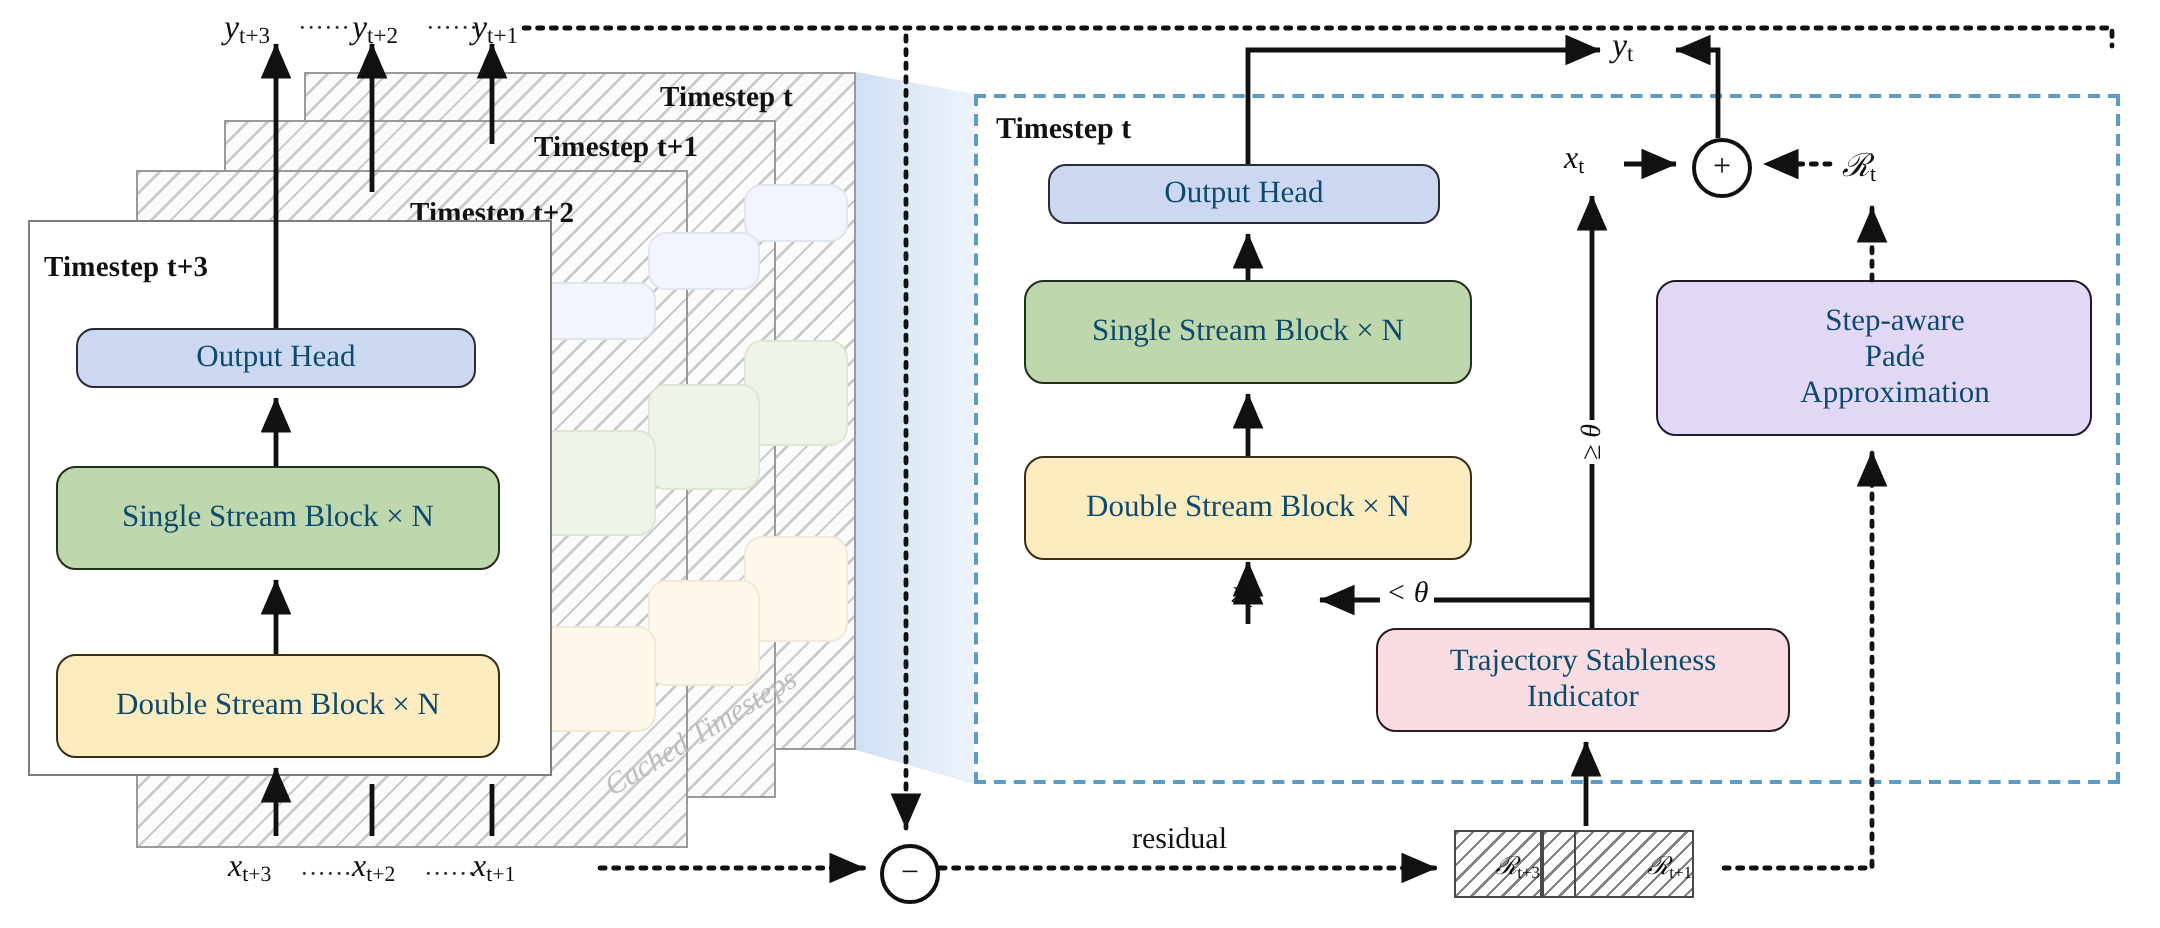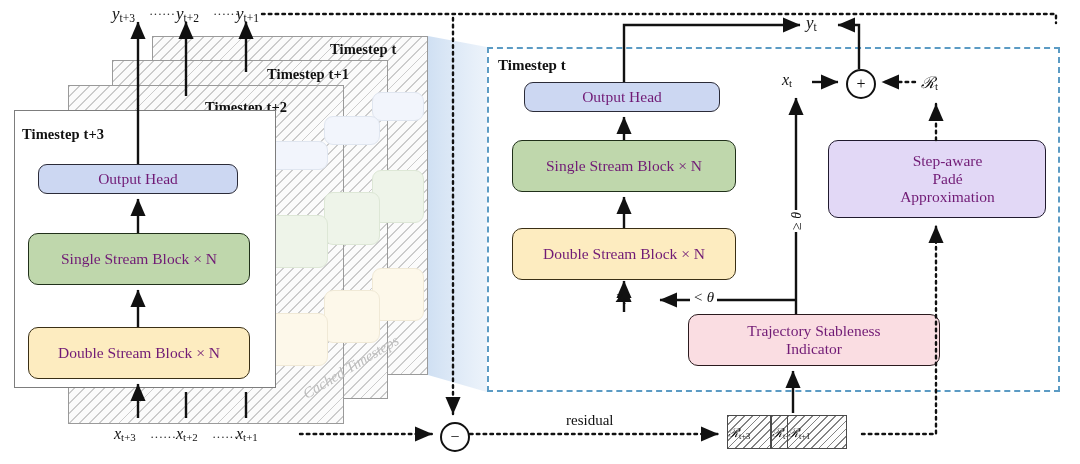--- a/index.html
+++ b/index.html
@@ -18,21 +18,21 @@
   .card.front{background:#ffffff;border:1.8px solid #7d7d7d;}
   .card-title{position:absolute;font-weight:bold;font-size:14.5px;color:#111;
               letter-spacing:.1px;white-space:nowrap;}
 
   
   .ghost{position:absolute;border-radius:9px;box-sizing:border-box;}
 
   
   .blk{position:absolute;box-sizing:border-box;border-radius:10px;
        display:flex;align-items:center;justify-content:center;text-align:right;
-       font-size:15.5px;color:#701a75;line-height:1.18;}
+       font-size:15.5px;color:#0c4a6e;line-height:1.18;}
   .blk.head  {background:#ccd7f2;border:1.6px solid #2b2b38;border-radius:9px;}
   .blk.single{background:#bfd7ac;border:1.9px solid #20301a;}
   .blk.dbl   {background:#fdecc0;border:1.9px solid #3a2f15;}
   .blk.pade  {background:#e2d8f6;border:1.9px solid #201a2e;padding-left:21px;}
   .blk.tsi   {background:#fadde2;border:1.9px solid #2b1a1e;}
 
   
   .dashpanel{position:absolute;box-sizing:border-box;
              border:2px dashed #5b9bc4;background:transparent;}
   .panel-title{position:absolute;font-weight:bold;font-size:15px;color:#111;}
@@ -49,21 +49,21 @@
   .op{position:absolute;border-radius:50%;border:2px solid #111;background:#fff;
       display:flex;align-items:center;justify-content:center;
       font-size:16px;color:#111;line-height:1;}
 
   
   .rescell{position:absolute;box-sizing:border-box;border:1.5px solid #4a4a4a;
      background-color:#fdfdfd;
      background-image:repeating-linear-gradient(135deg,
         rgba(90,90,90,.75) 0px, rgba(90,90,90,.75) 1.2px,
         rgba(255,255,255,0) 1.2px, rgba(255,255,255,0) 5.5px);
-     display:flex;align-items:center;justify-content:flex-start;
+     display:flex;align-items:center;justify-content:flex-end;
      font-size:12.5px;font-style:italic;color:#111;}
   .rescell span{background:transparent;}
 
   svg.layer{position:absolute;left:0;top:0;width:1080px;height:464px;
             pointer-events:none;overflow:visible;}
   .theta-rot{position:absolute;transform:rotate(-90deg);transform-origin:left top;
              font-size:14px;white-space:nowrap;color:#111;}
 </style>
 </head>
 <body>
@@ -116,21 +116,21 @@
   <div class="blk head" style="left:524px;top:82px;width:196px;height:30px;">Output Head</div>
   <div class="blk single" style="left:512px;top:140px;width:224px;height:52px;">Single Stream Block × N</div>
   <div class="blk dbl" style="left:512px;top:228px;width:224px;height:52px;">Double Stream Block × N</div>
 
   <div class="blk pade" style="left:828px;top:140px;width:218px;height:78px;flex-direction:column;">
     <span>Step-aware</span>
     <span>Padé</span>
     <span>Approximation</span>
   </div>
 
-  <div class="blk tsi" style="left:688px;top:314px;width:252px;height:52px;flex-direction:column;">
+  <div class="blk tsi" style="left:688px;top:314px;width:207px;height:52px;flex-direction:column;">
     <span>Trajectory Stableness</span>
     <span>Indicator</span>
   </div>
 
   <div class="op" style="left:846px;top:69px;width:26px;height:26px;">
     <span>+</span>
   </div>
   <div class="op" style="left:440px;top:422px;width:26px;height:26px;">
     <span>−</span>
   </div>

